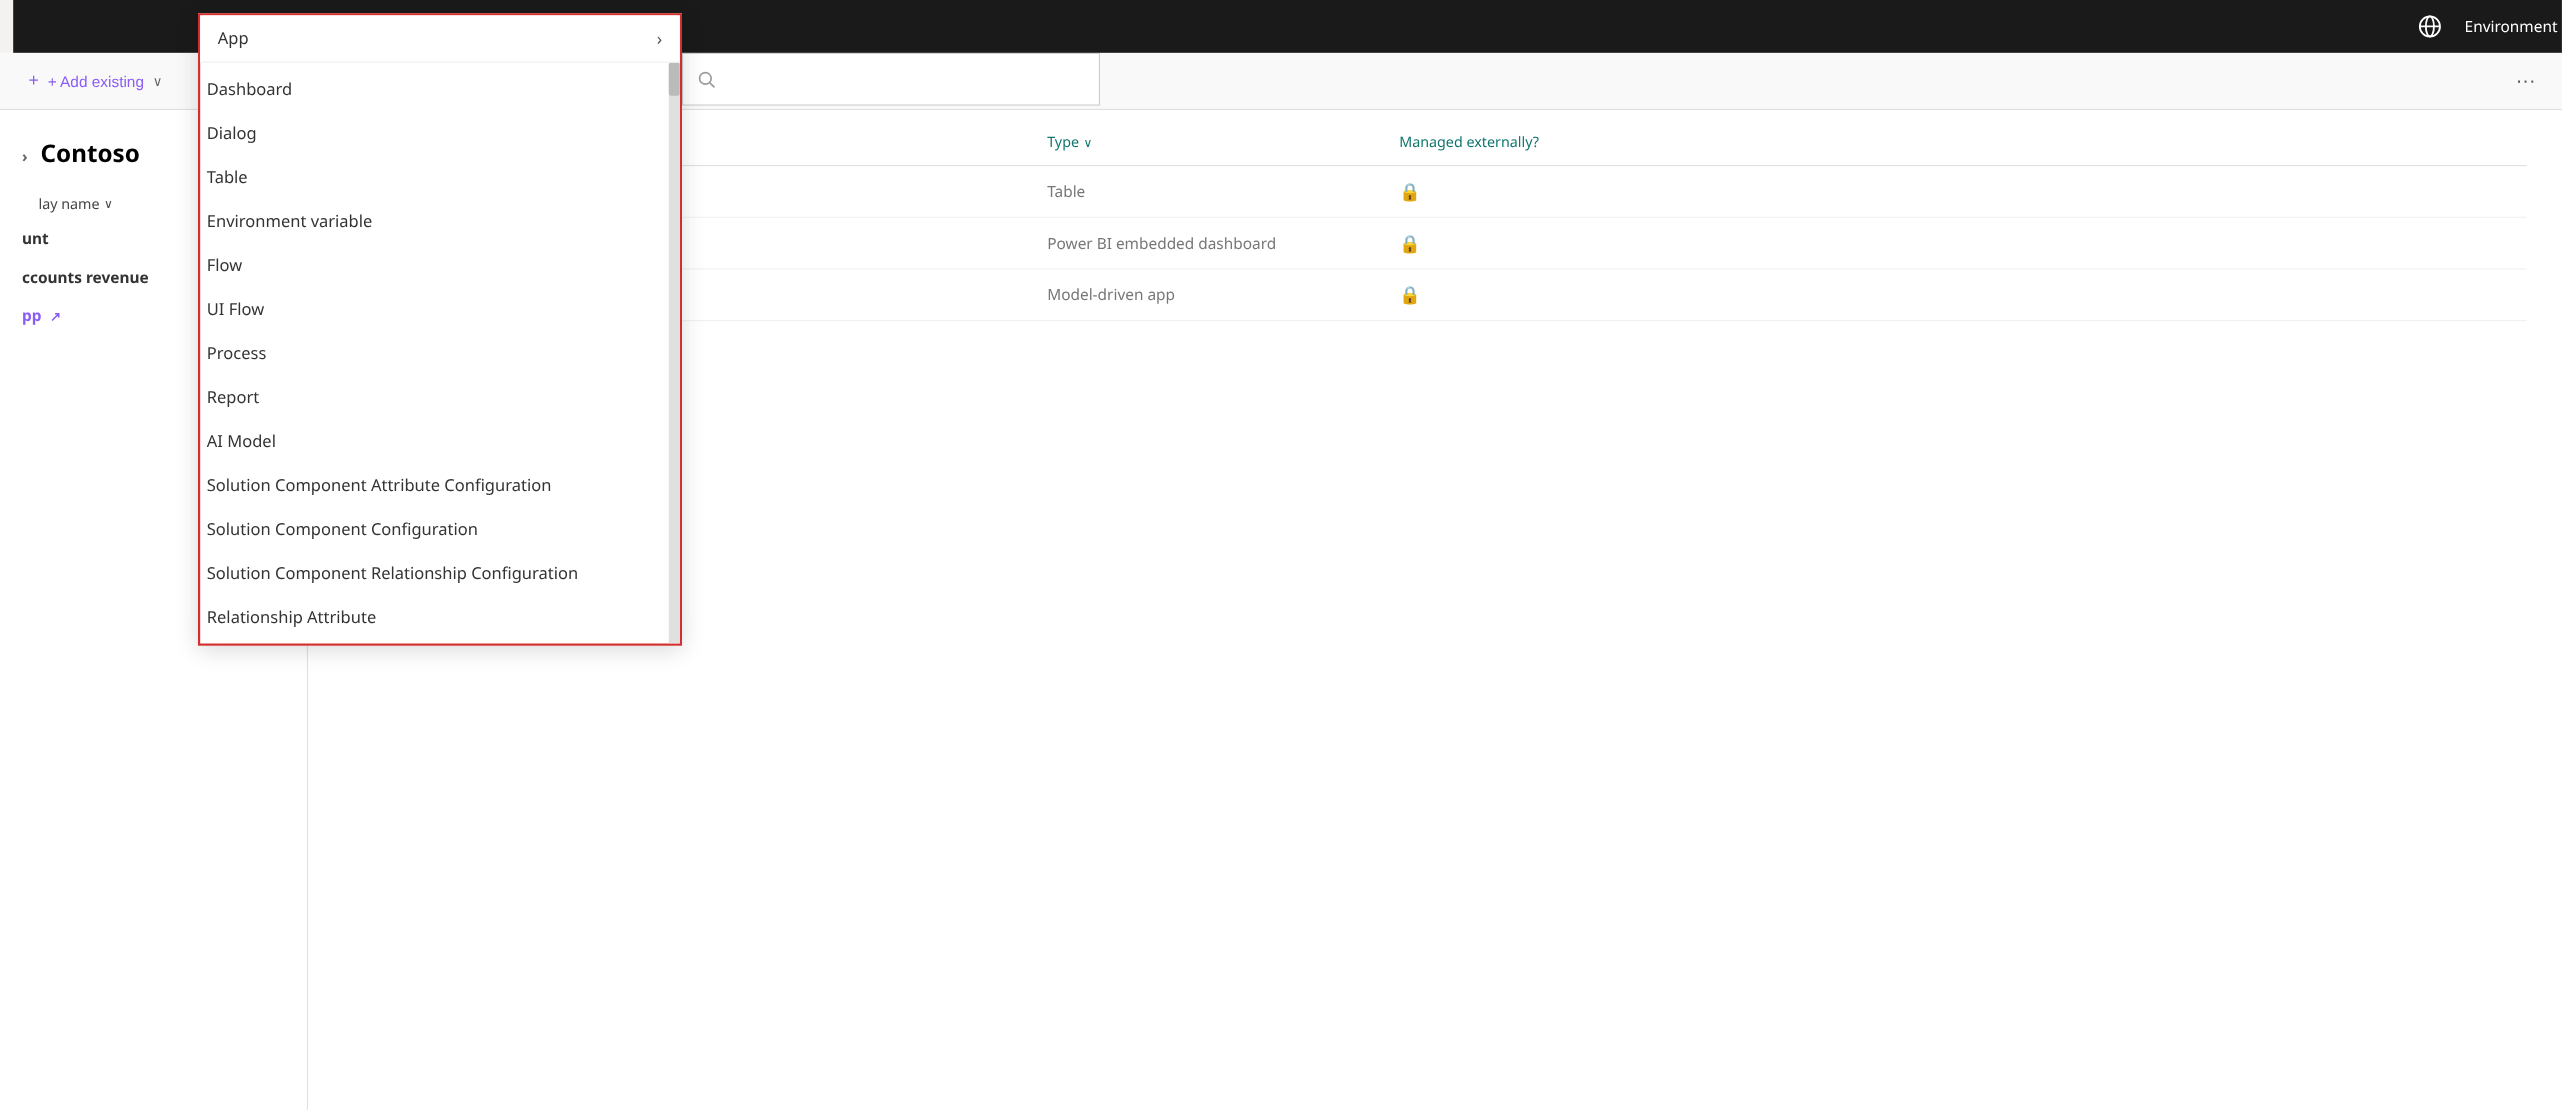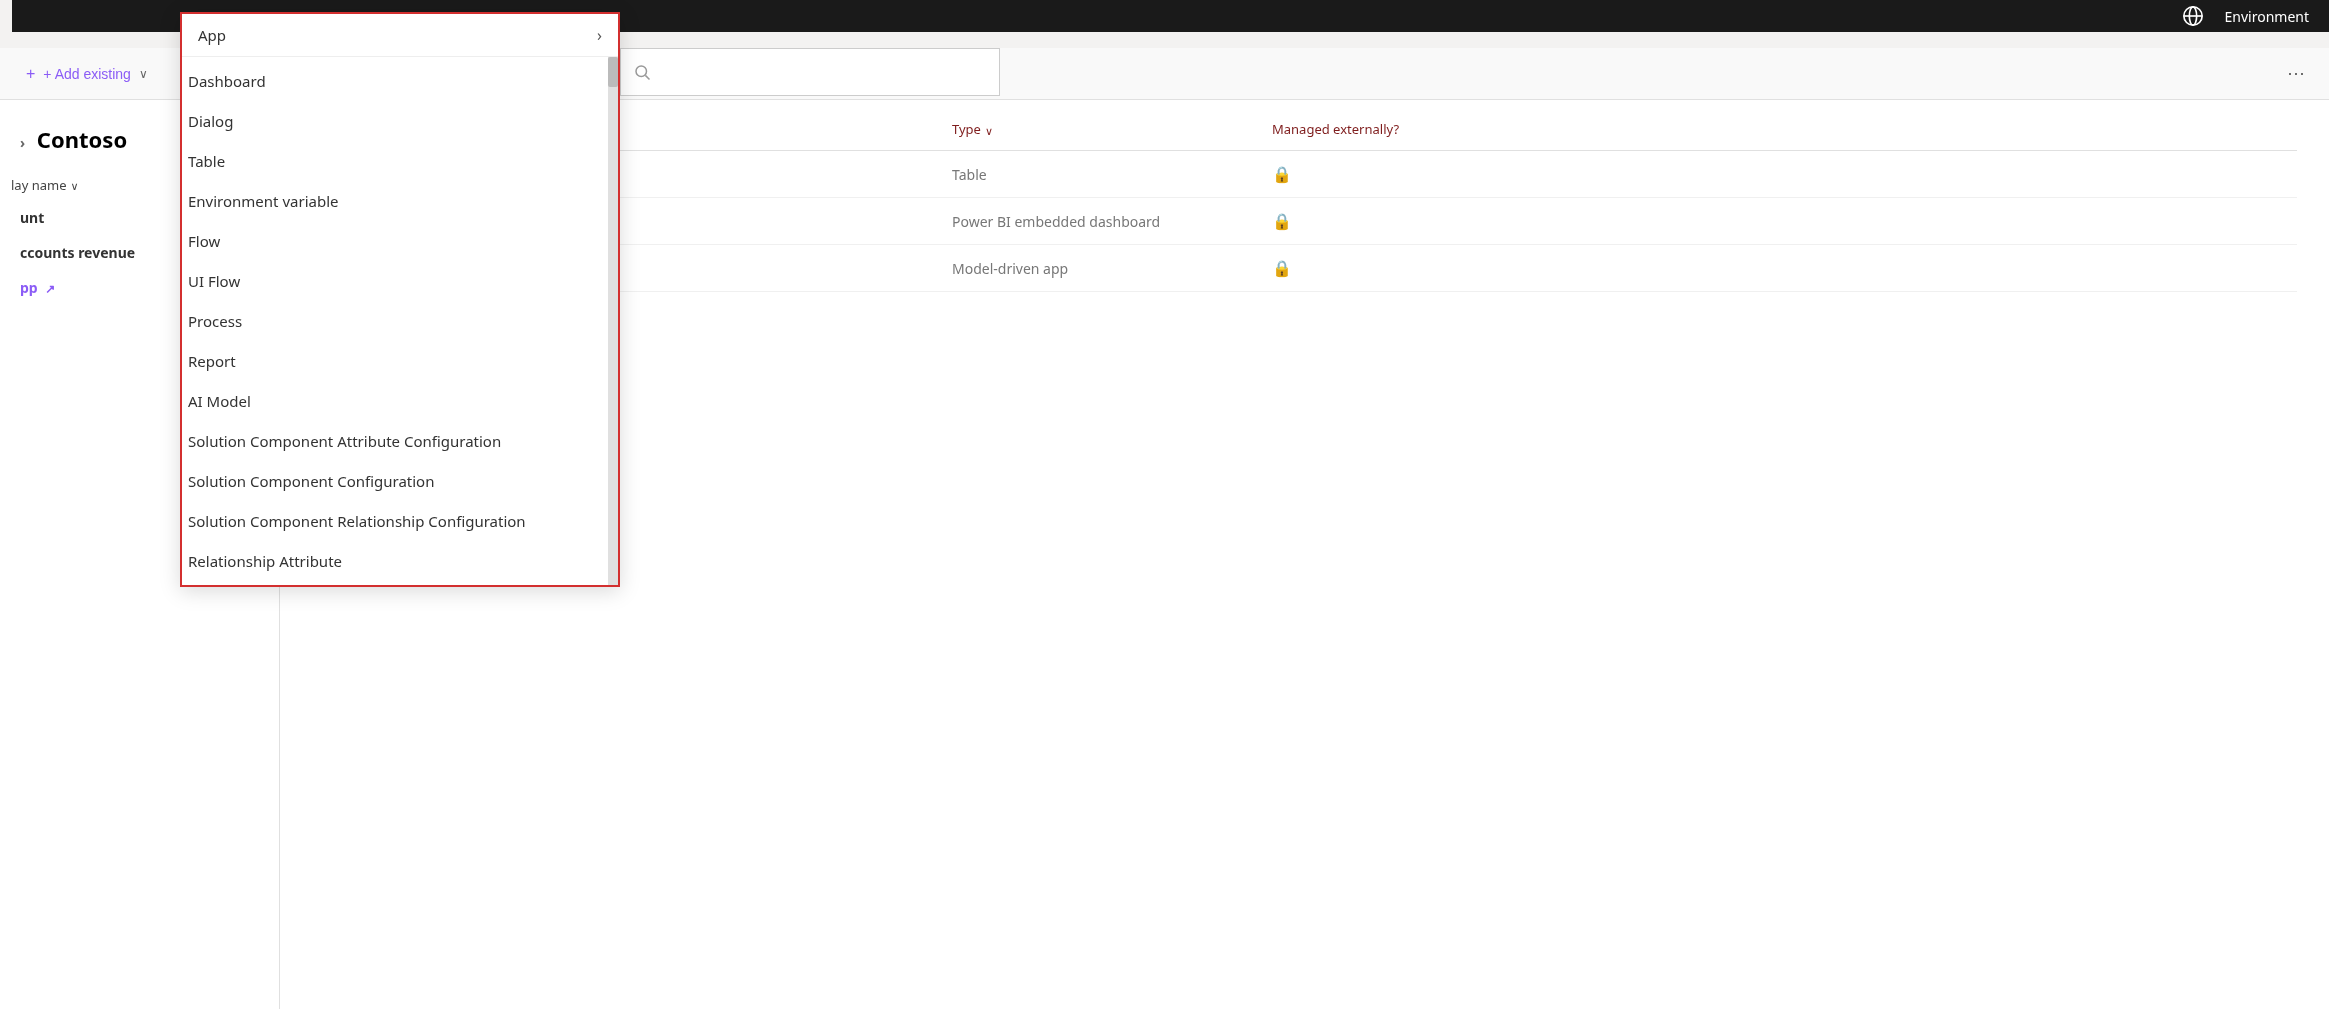--- a/index.html
+++ b/index.html
@@ -10,26 +10,26 @@
       width: 2329px;
       height: 1009px;
       overflow: hidden;
       position: relative;
     }
 
     
     .top-bar {
       position: absolute;
       top: 0; left: 12px; right: 0;
-      height: 32px;
+      height: 48px;
       background: #1a1a1a;
       display: flex;
       align-items: center;
       justify-content: flex-end;
-      padding-right: 20px;
+      padding-right: 4px;
       z-index: 100;
     }
     .top-bar-right {
       display: flex;
       align-items: center;
       gap: 16px;
       color: #fff;
     }
     .globe-icon-wrap {
       display: flex;
@@ -99,21 +99,21 @@
       flex-direction: column;
       padding: 16px 0;
     }
     .solution-title {
       font-weight: 700;
       font-size: 22px;
       padding: 8px 20px 16px;
       color: #000;
     }
     .col-header {
-      padding: 6px 11px;
+      padding: 6px 35px;
       font-size: 13px;
       color: #444;
       display: flex;
       align-items: center;
       gap: 4px;
       cursor: pointer;
     }
     .left-list-item {
       padding: 8px 20px;
       font-size: 14px;
@@ -133,21 +133,21 @@
     }
     .table-header {
       display: flex;
       align-items: center;
       padding-bottom: 12px;
       border-bottom: 1px solid #e0e0e0;
       gap: 40px;
     }
     .th {
       font-size: 13px;
-      color: #7f1d1d;
+      color: #0f766e;
       display: flex;
       align-items: flex-end;
       gap: 4px;
       cursor: pointer;
     }
     .th.wide { min-width: 600px; }
     .th.type { min-width: 280px; }
     .table-row {
       display: flex;
       align-items: center;

